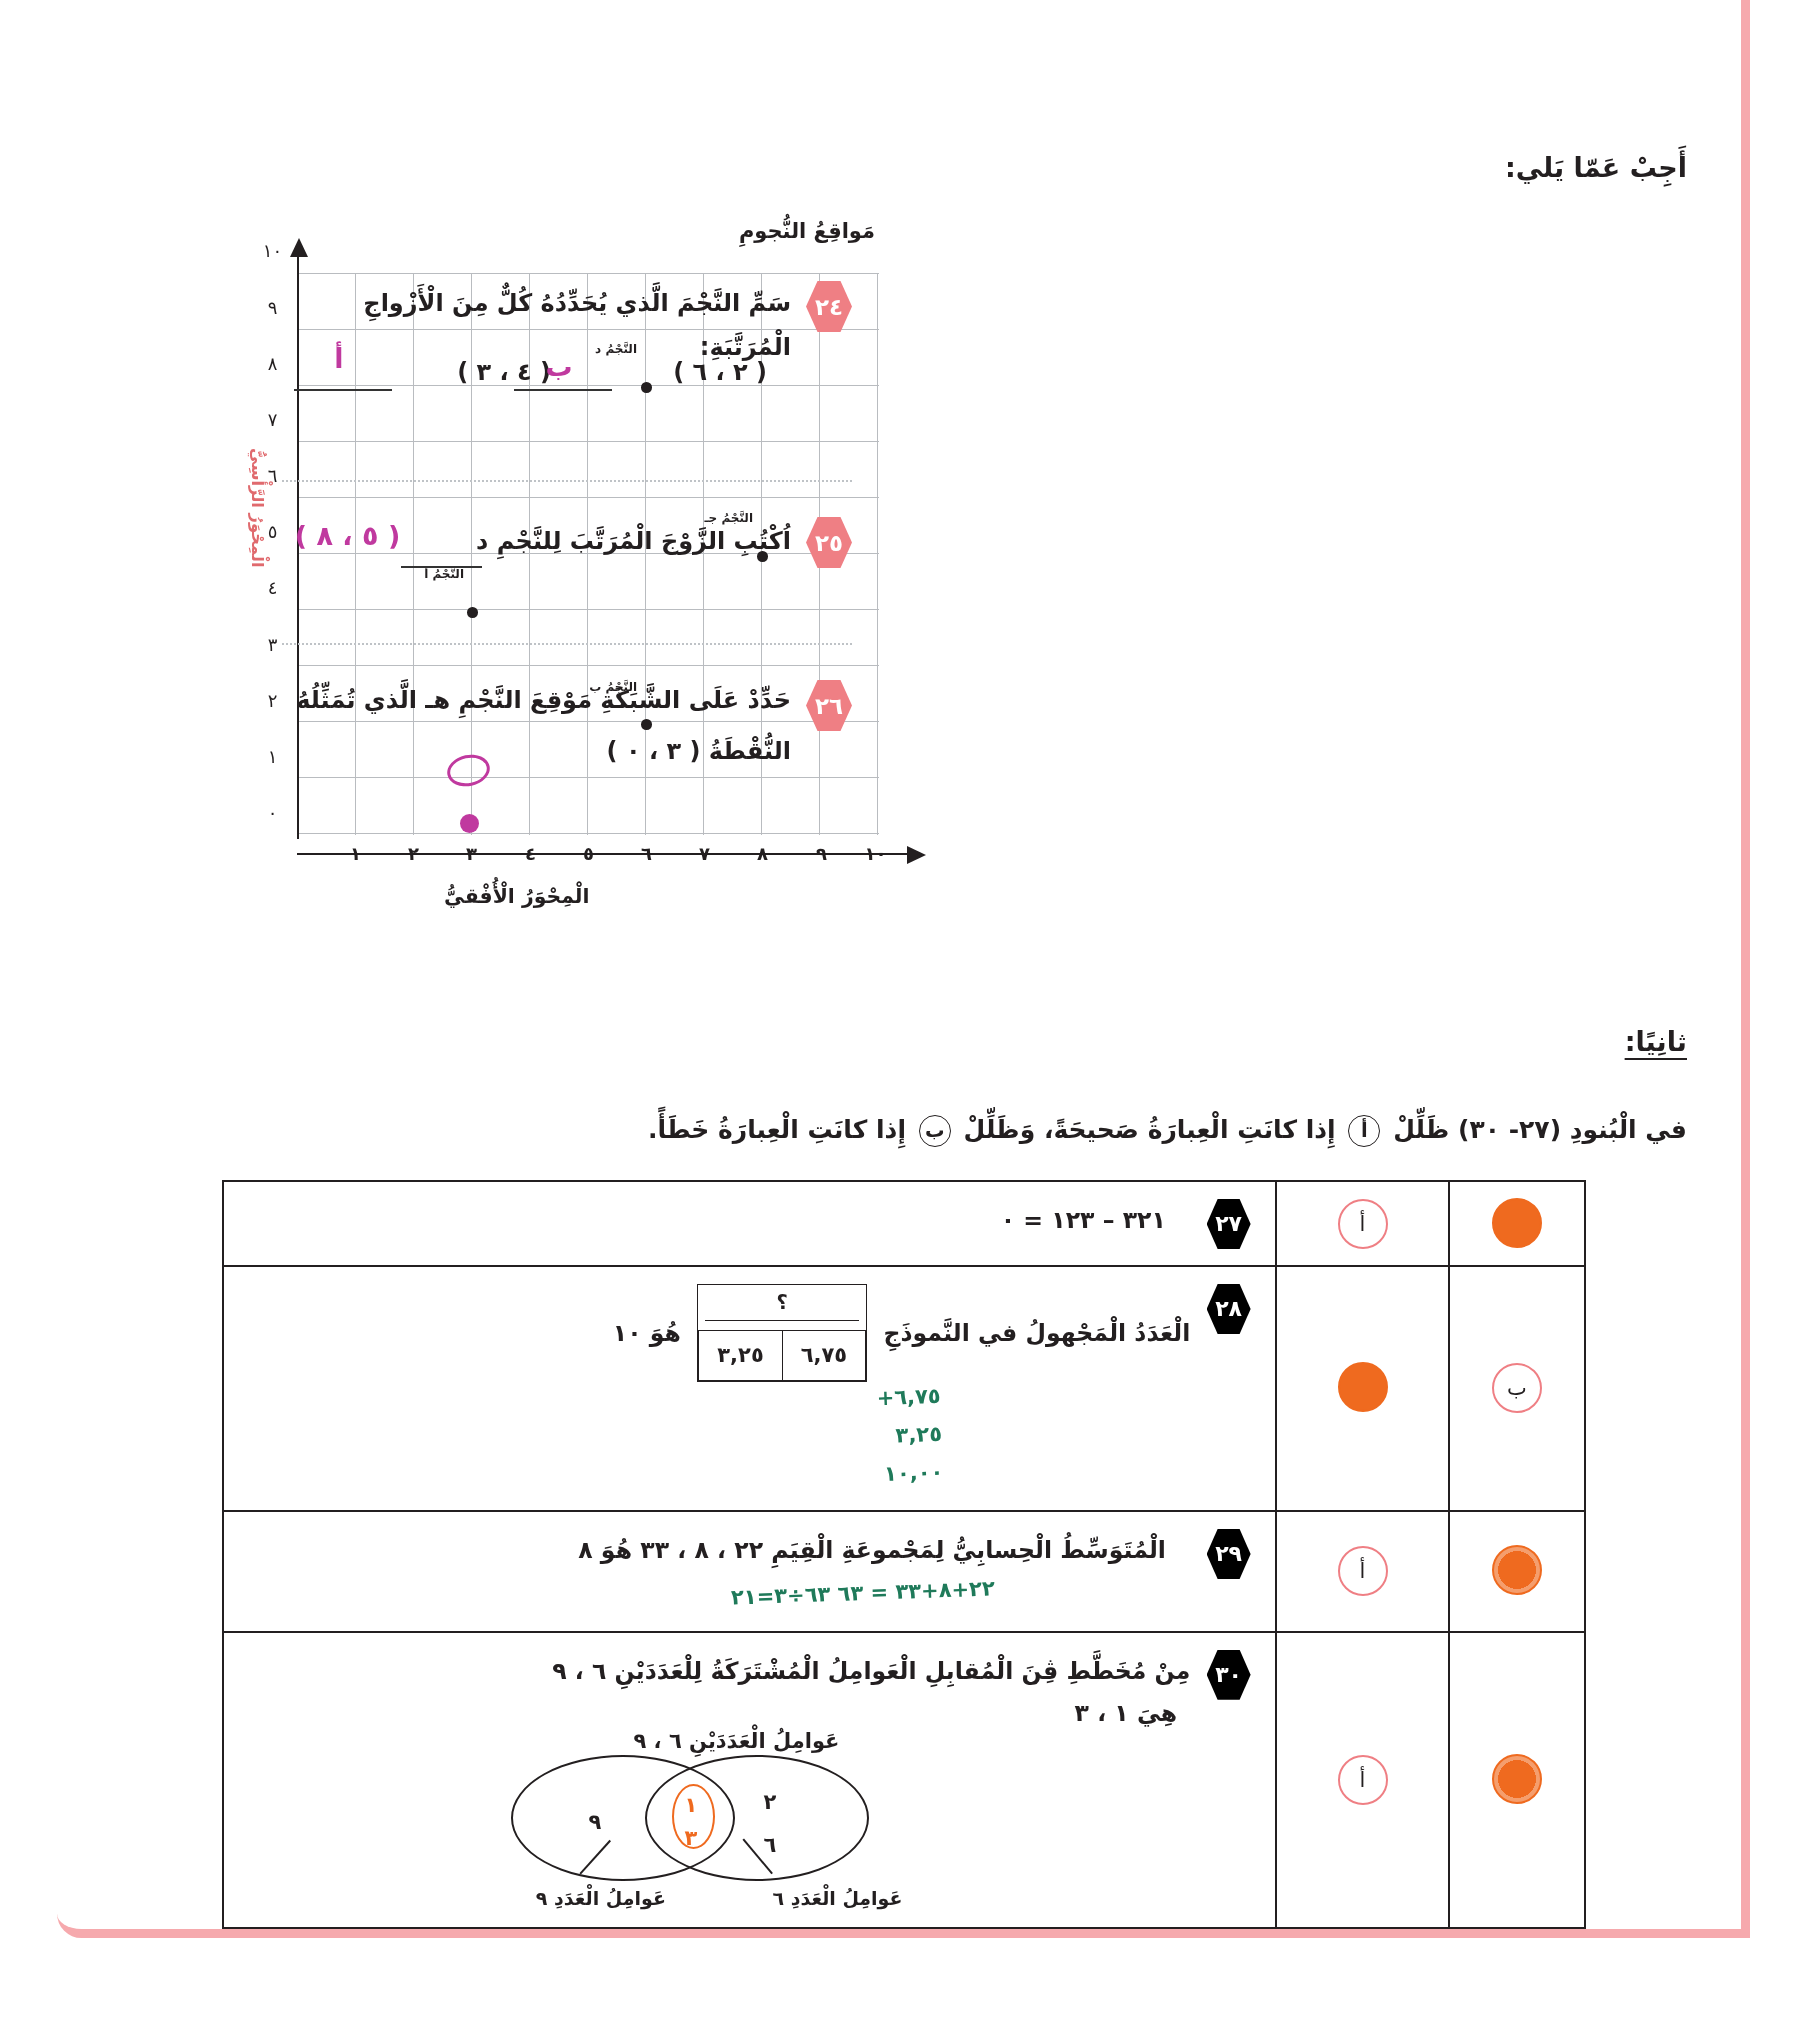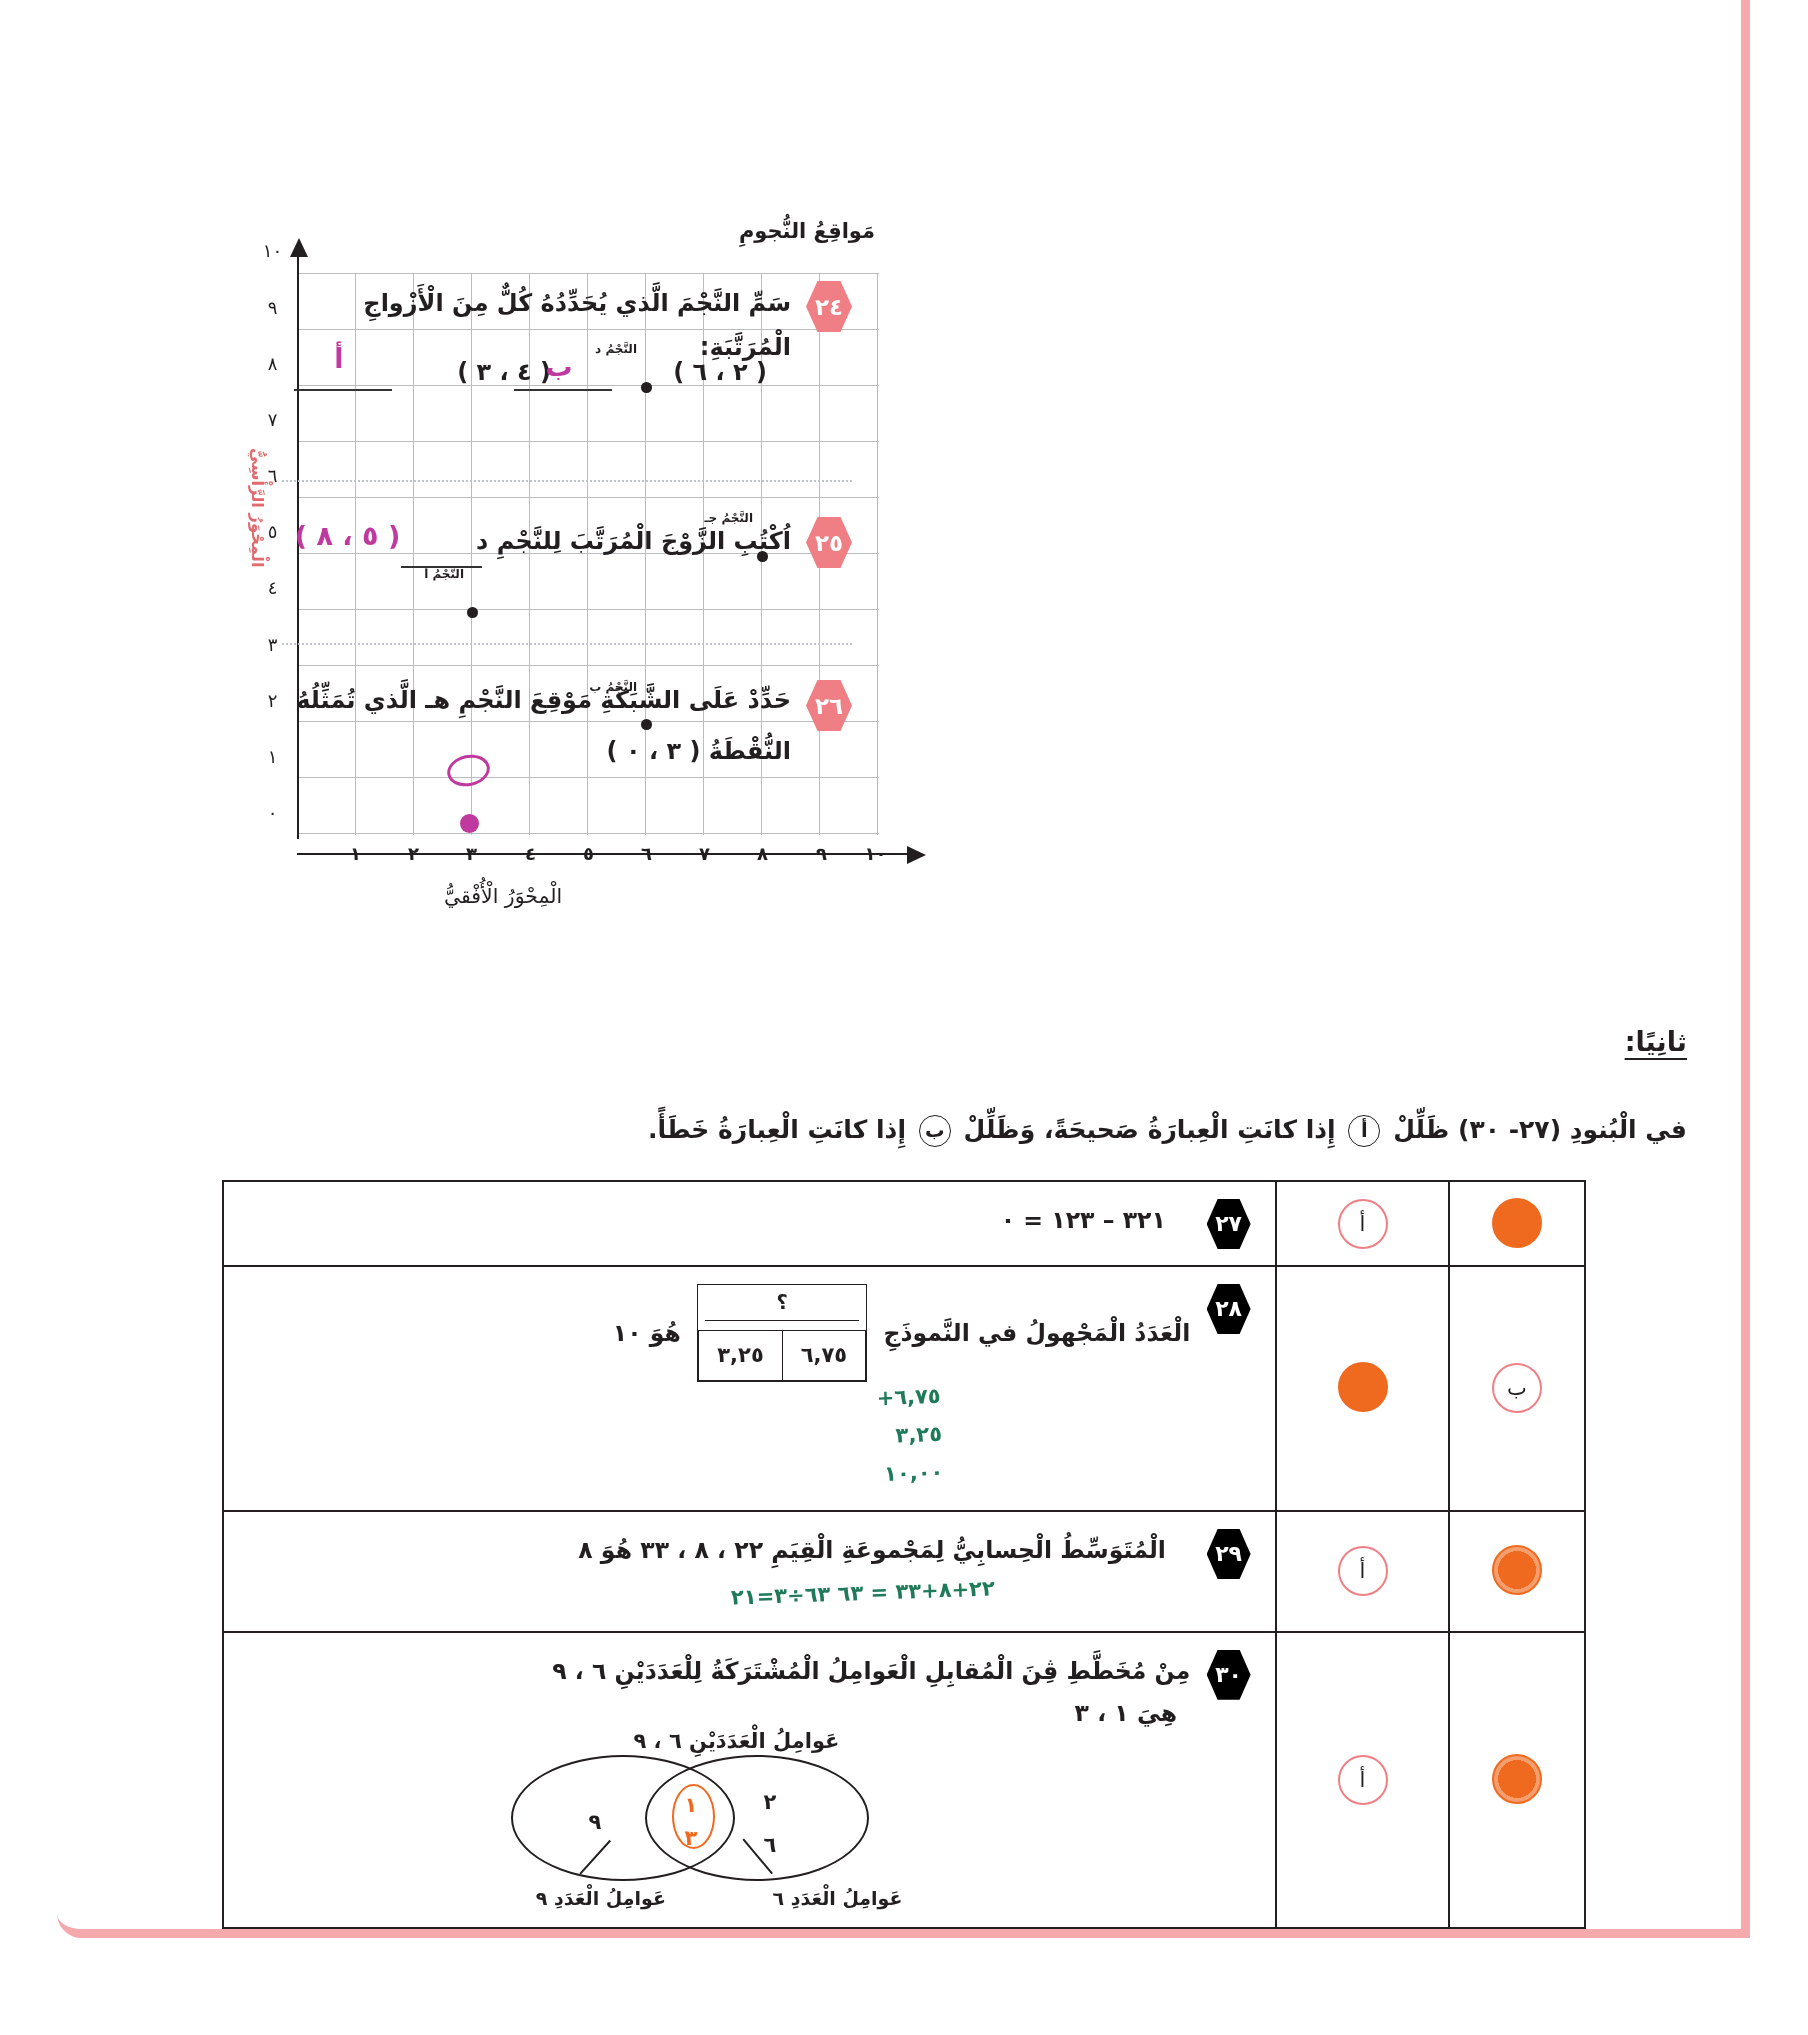--- a/index.html
+++ b/index.html
@@ -51,21 +51,21 @@
     border-top:9px solid transparent;border-bottom:9px solid transparent;
     border-left:19.5px solid #231f20;
   }
   .ytick{position:absolute;right:590px;font-size:18px;width:33px;text-align:center;}
   .xtick{position:absolute;top:570px;font-size:18px;width:33px;text-align:center;font-weight:600;}
   .ylabel{
     position:absolute;left:-49px;top:175px;font-size:16.3px;color:#e06a6e;
     writing-mode:vertical-rl;text-orientation:mixed;letter-spacing:0.8px;font-weight:700;
   }
   .xlabel{
-    position:absolute;left:147px;top:611px;font-size:20.4px;font-weight:400;white-space:nowrap;
+    position:absolute;left:147px;top:611px;font-size:20.4px;font-weight:700;white-space:nowrap;
   }
   .dot{position:absolute;width:10.6px;height:10.6px;border-radius:50%;background:#231f20;}
   .star-label{position:absolute;font-size:12px;white-space:nowrap;font-weight:600;}
   .ink-circle{
     position:absolute;width:37px;height:25px;border:3.7px solid #c0399f;border-radius:50%;
     transform:rotate(-12deg);
   }
   .ink-dot{position:absolute;width:19px;height:19px;border-radius:50%;background:#c0399f;}
   
   .qnum{
@@ -149,20 +149,21 @@
   }
   .venn-cap{position:absolute;font-size:19px;white-space:nowrap;}
   .arrow-line{position:absolute;background:#231f20;height:1.6px;transform-origin:left center;}
 </style>
 </head>
 <body>
 
 <div class="page-frame"></div>
 
 <div class="intro ar">
+  <span class="l2">أَجِبْ عَمّا يَلي:</span>
 </div>
 
 <div class="graph-card">
   <div class="graph-title ar">مَواقِعُ النُّجومِ</div>
 
   <div class="plot">
     <div class="cell-grid"></div>
     <div class="axis-v"></div>
     <div class="arrow-up"></div>
     <div class="axis-h"></div>

